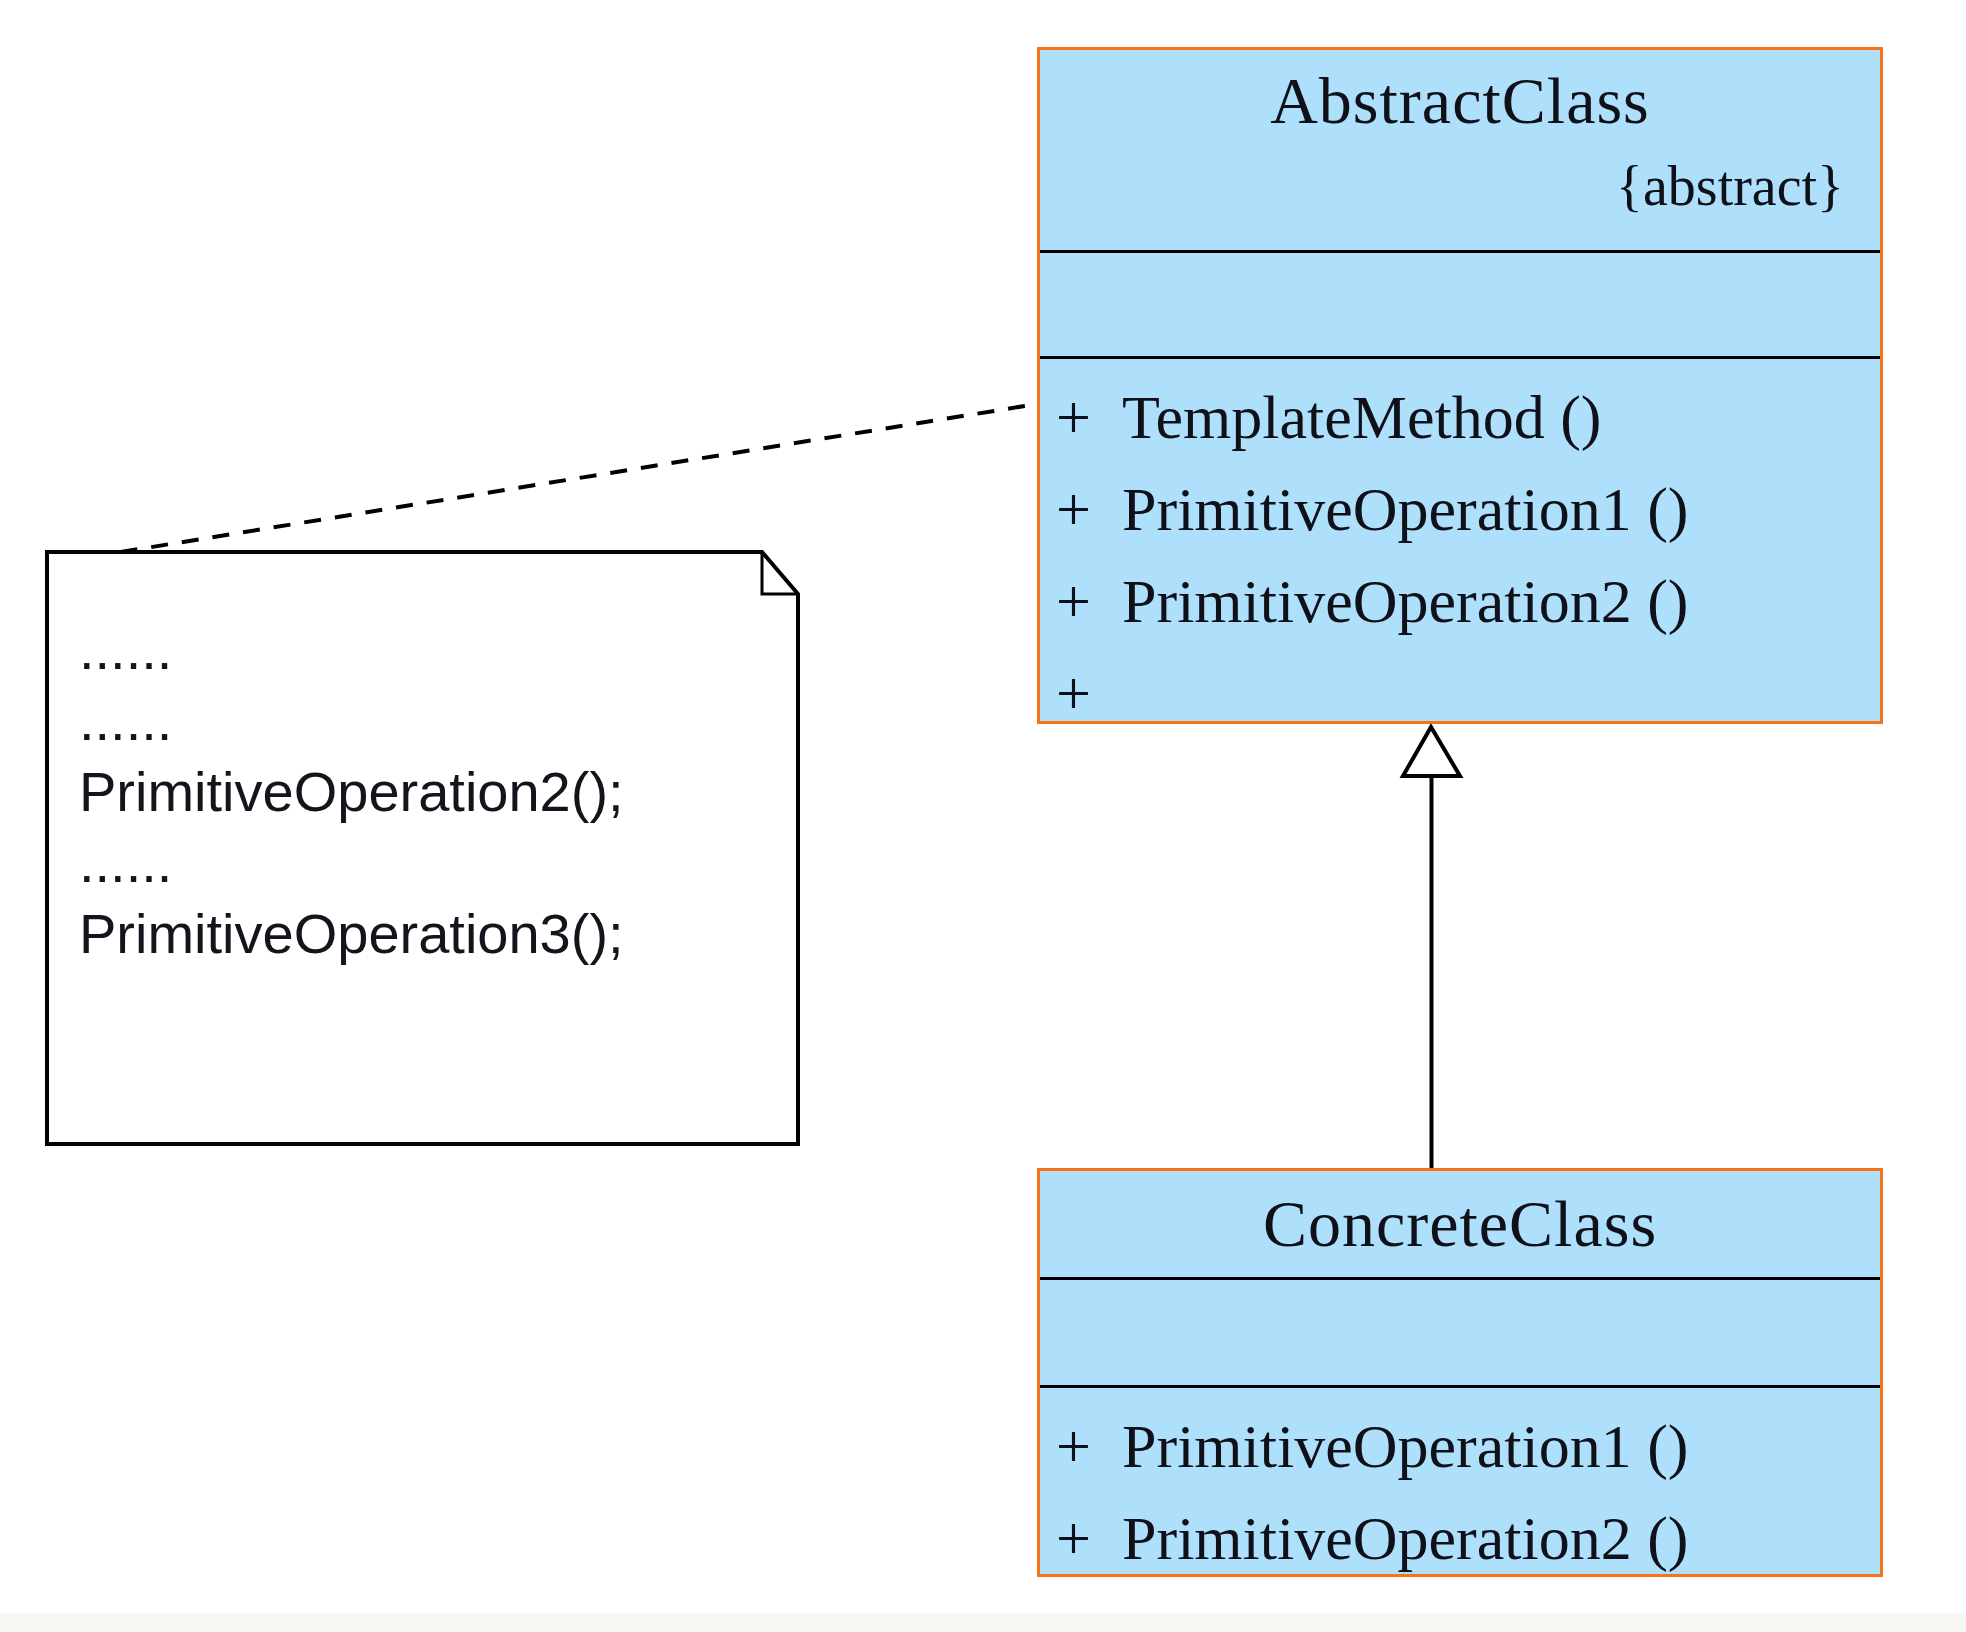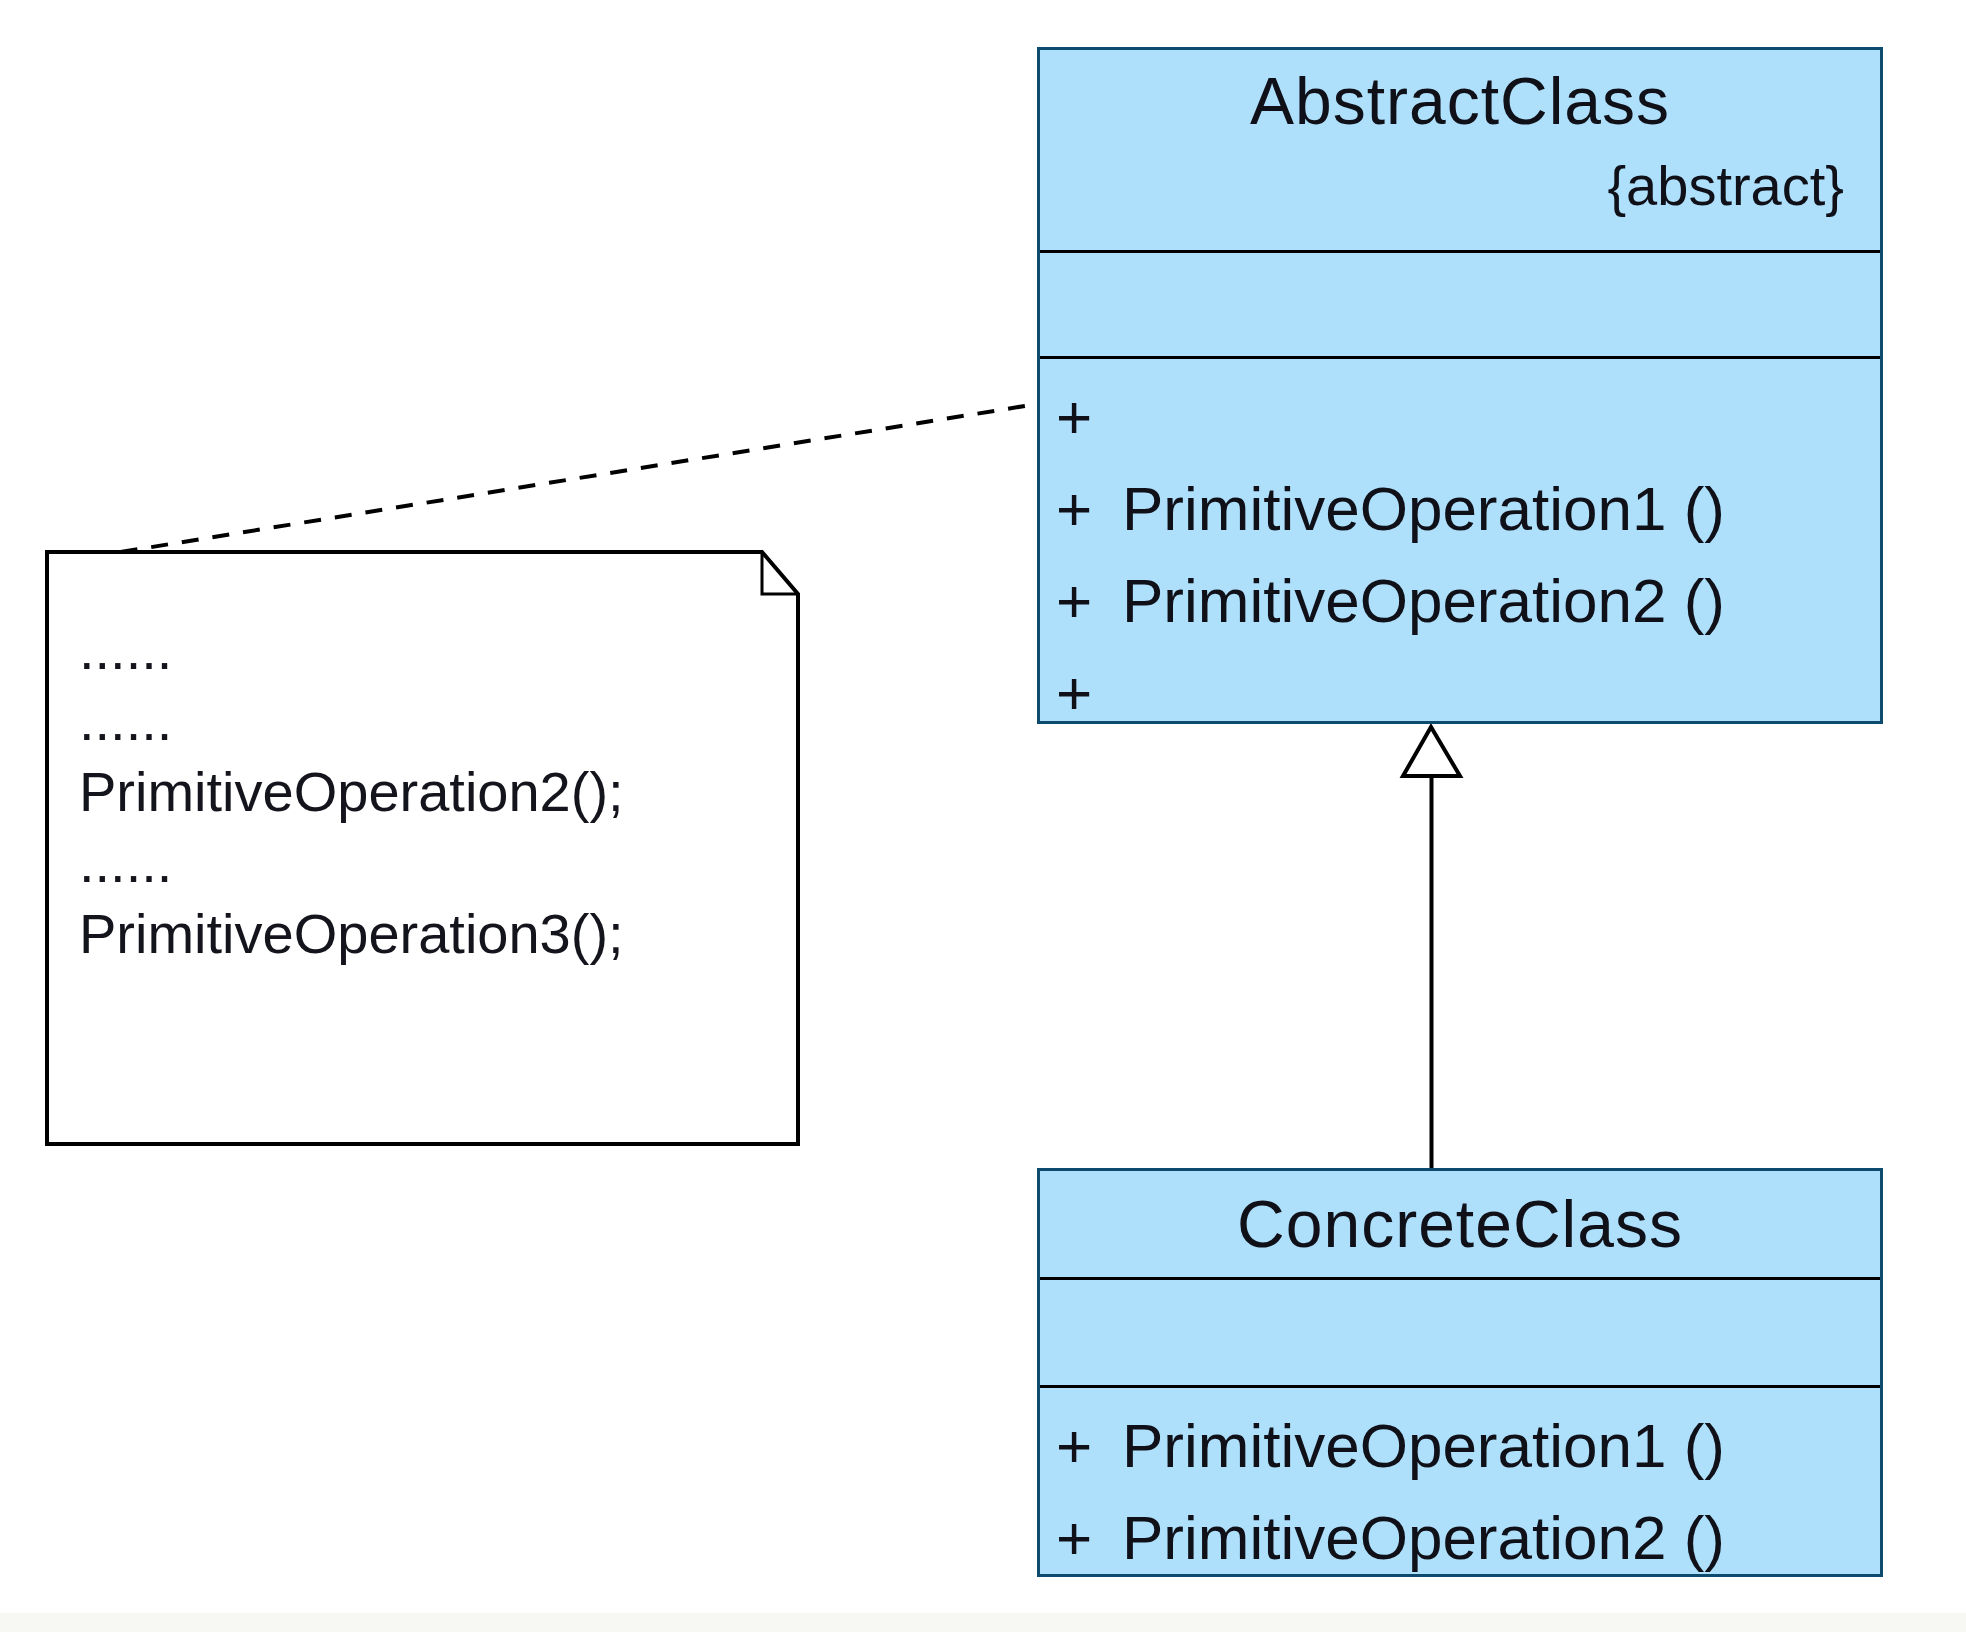--- a/index.html
+++ b/index.html
@@ -15,23 +15,24 @@
   svg.connectors {
     position: absolute; left: 0; top: 0;
     width: 1966px; height: 1632px;
     pointer-events: none;
   }
 
   
   .uml-class {
     position: absolute;
     box-sizing: border-box;
-    border: 3px solid #0c4a6e;
+    border: 3px solid #f97316;
     background: #AEE0FC;
     color: #101018;
+    font-family: Liberation Serif, serif;
   }
   .cls-abstract { left: 1037px; top: 47px;  width: 846px; height: 677px; }
   .cls-concrete { left: 1037px; top: 1168px; width: 846px; height: 409px; }
 
   .cls-header { box-sizing: border-box; display: flex; flex-direction: column; }
   .cls-abstract .cls-header { height: 200px; padding-top: 12px; }
   .cls-concrete .cls-header { height: 106px; justify-content: center; align-items: center; }
 
   .cls-name {
     text-align: center;
@@ -133,20 +134,21 @@
   <div class="uml-class cls-abstract">
     <div class="cls-header">
       <div class="cls-name">AbstractClass</div>
       <div class="cls-stereotype">{abstract}</div>
     </div>
     <div class="cls-attrs"></div>
     <div class="cls-methods">
 
         <div class="method-row">
           <span class="vis">+</span>
+          <span class="sig">TemplateMethod ()</span>
         </div>
 
         <div class="method-row">
           <span class="vis">+</span>
           <span class="sig">PrimitiveOperation1 ()</span>
         </div>
 
         <div class="method-row">
           <span class="vis">+</span>
           <span class="sig">PrimitiveOperation2 ()</span>

